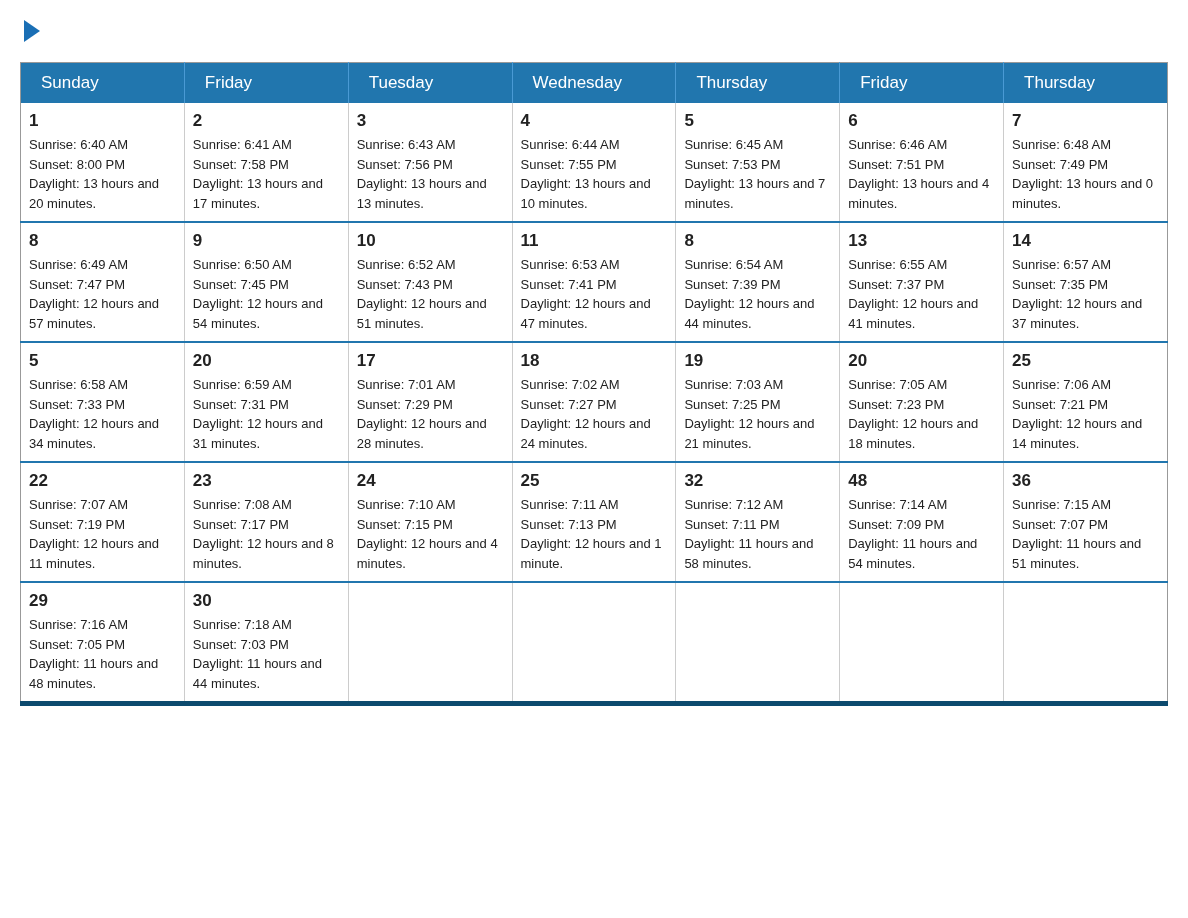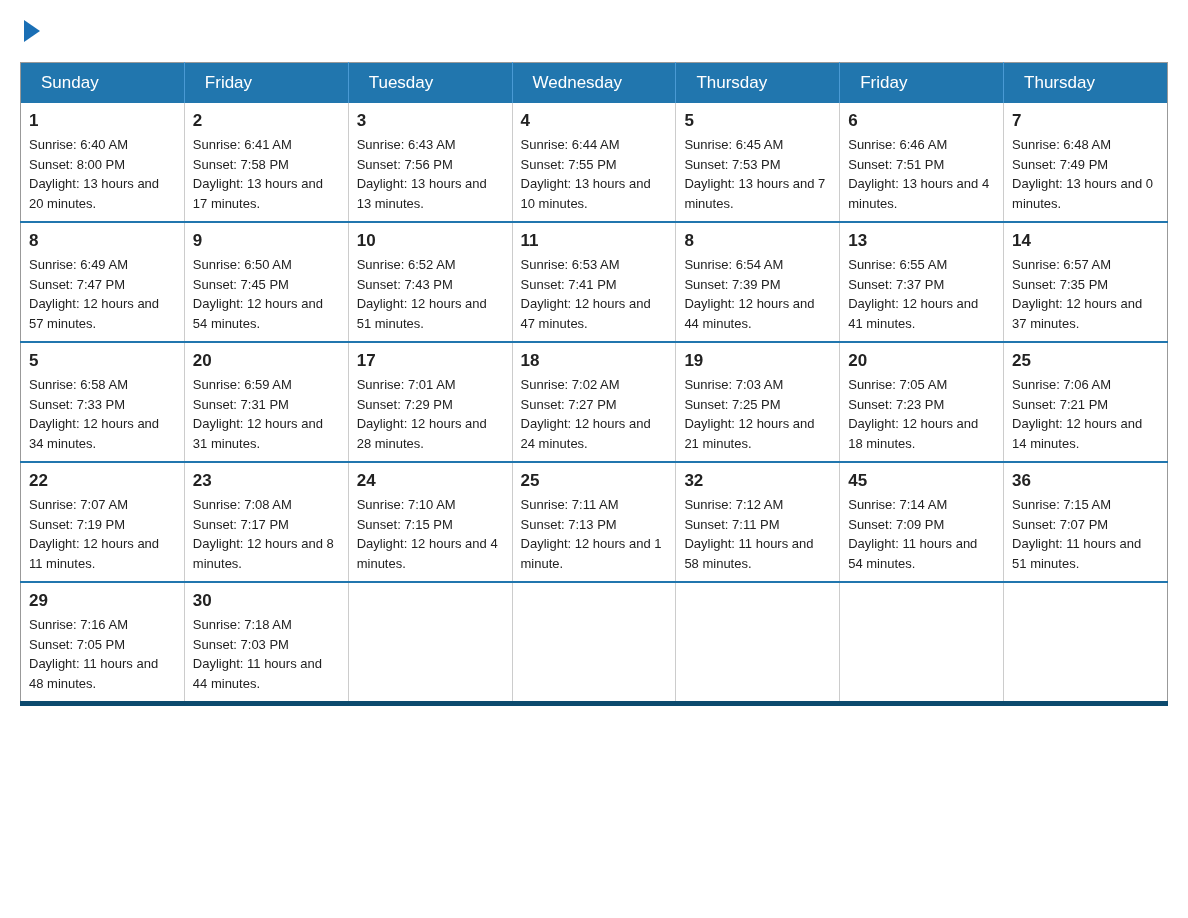--- a/index.html
+++ b/index.html
@@ -335,21 +335,21 @@
       </td>
         <td>
         <span class="day-num">32</span>
         <div class="day-info">
           Sunrise: 7:12 AM<br>
           Sunset: 7:11 PM<br>
           Daylight: 11 hours and 58 minutes.
         </div>
       </td>
         <td>
-        <span class="day-num">45</span>
+        <span class="day-num">48</span>
         <div class="day-info">
           Sunrise: 7:14 AM<br>
           Sunset: 7:09 PM<br>
           Daylight: 11 hours and 54 minutes.
         </div>
       </td>
         <td>
         <span class="day-num">36</span>
         <div class="day-info">
           Sunrise: 7:15 AM<br>

